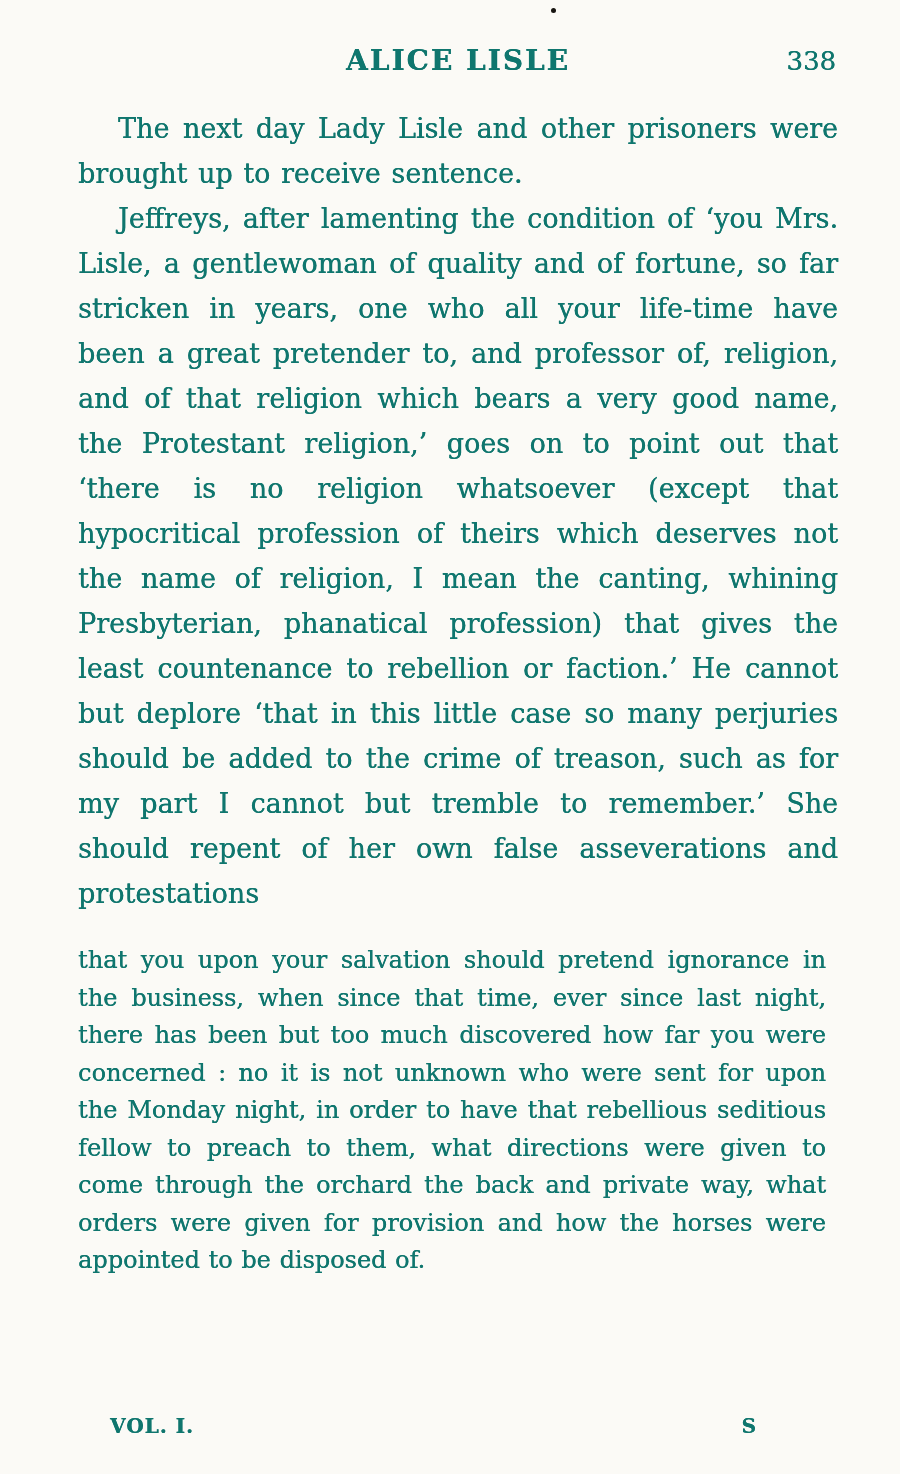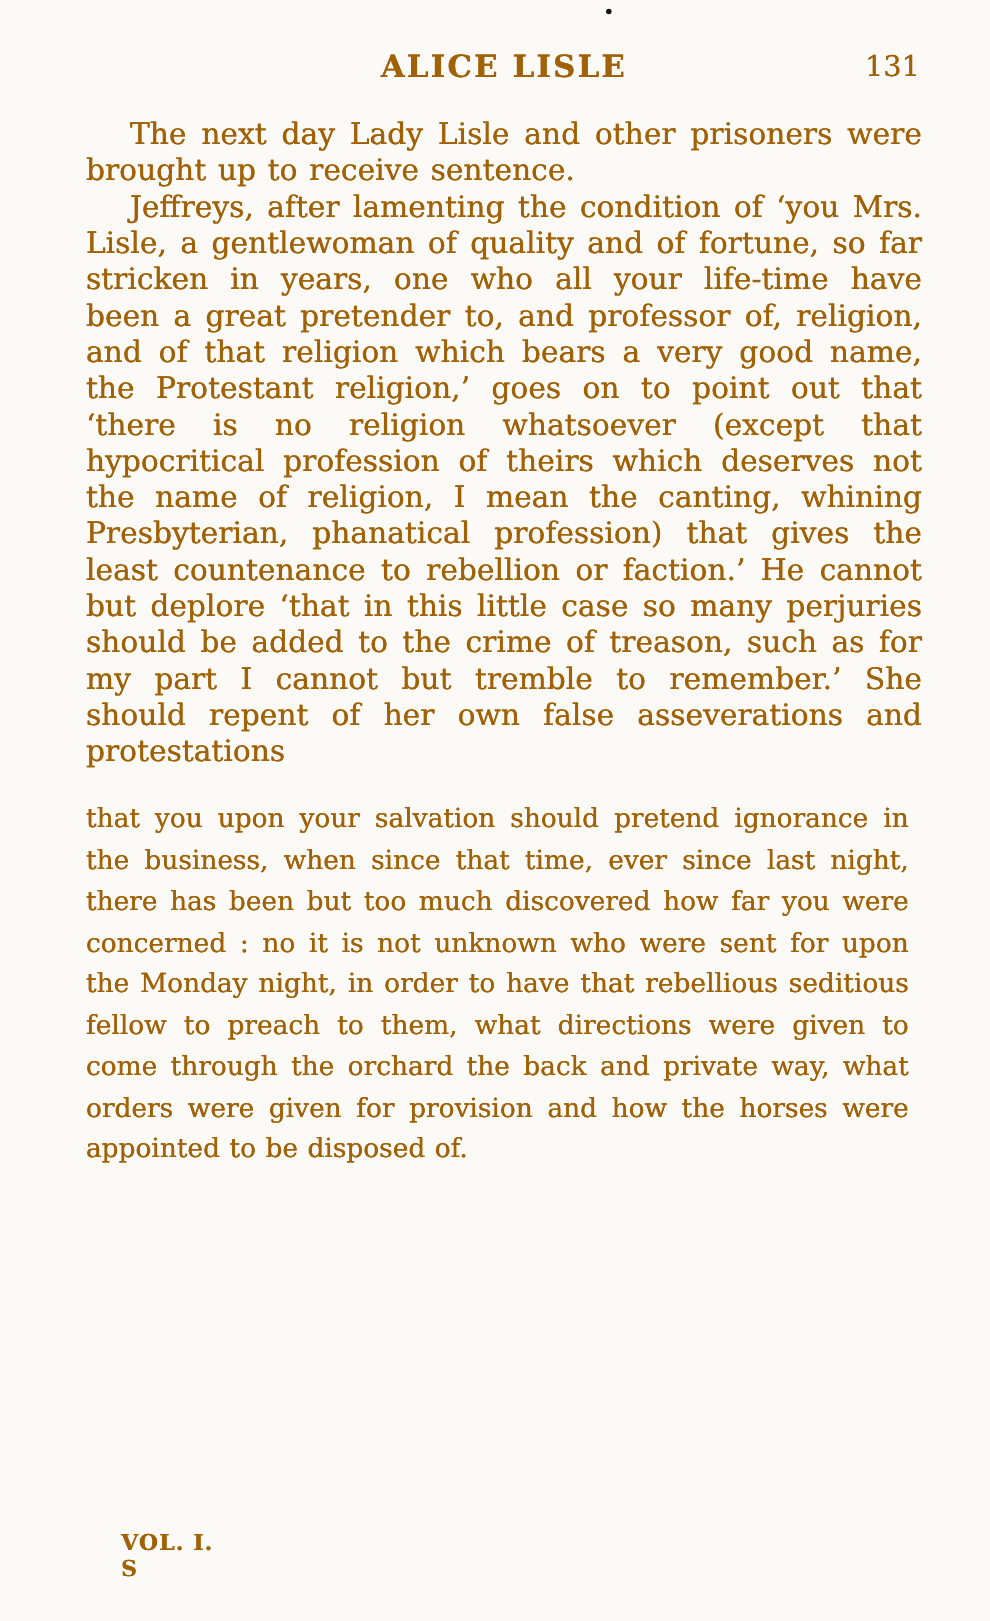--- a/index.html
+++ b/index.html
@@ -6,21 +6,21 @@
     margin: 0;
     padding: 0;
     background: #d9d7d2;
   }
   .page {
     position: relative;
     width: 900px;
     height: 1474px;
     margin: 0 auto;
     background: #fbfaf6;
-    color: #a16207;
+    color: #0f766e;
     font-family: "DejaVu Serif", "Liberation Serif", serif;
     box-sizing: border-box;
     padding: 44px 62px 0 78px;
     overflow: hidden;
     text-shadow: 0.3px 0 0 currentColor; 
   }
   .scan-dot {
     position: absolute;
     top: 8px;
     left: 551px;
@@ -47,21 +47,21 @@
   }
   .page-number {
     position: absolute;
     right: 2px;
     top: 2px;
     font-size: 26px;
   }
   .body-text p {
     margin: 0;
     font-size: 27px;
-    line-height: 33px;
+    line-height: 45px;
     text-align: justify;
     text-indent: 40px;
     word-spacing: 2px;
   }
   .quote-block {
     margin: 26px 12px 22px 0;
     font-size: 24px;
     line-height: 37.5px;
     text-align: justify;
     word-spacing: 1px;
@@ -69,40 +69,39 @@
   .page-footer {
     position: absolute;
     left: 78px;
     right: 62px;
     bottom: 36px;
     display: flex;
     justify-content: space-between;
     align-items: baseline;
     font-size: 20px;
     font-weight: bold;
-    flex-direction: column;
   }
   .footer-volume {
     margin-left: 32px;
     letter-spacing: 1px;
   }
   .footer-signature {
     margin-right: 82px;
   }
 </style>
 </head>
 <body>
 
 <div class="page">
 
   <div class="scan-dot"></div>
 
   <div class="running-head">
     <h1 class="running-title">ALICE LISLE</h1>
-    <span class="page-number">131</span>
+    <span class="page-number">338</span>
   </div>
 
   <div class="body-text">
     <p>The next day Lady Lisle and other prisoners were brought up to receive sentence.</p>
     <p>Jeffreys, after lamenting the condition of ‘you Mrs. Lisle, a gentlewoman of quality and of fortune, so far stricken in years, one who all your life-time have been a great pretender to, and professor of, religion, and of that religion which bears a very good name, the Protestant religion,’ goes on to point out that ‘there is no religion whatsoever (except that hypocritical profession of theirs which deserves not the name of religion, I mean the canting, whining Presbyterian, phanatical profession) that gives the least countenance to rebellion or faction.’  He cannot but deplore ‘that in this little case so many perjuries should be added to the crime of treason, such as for my part I cannot but tremble to remember.’  She should repent of her own false asseverations and protestations</p>
   </div>
 
   <div class="quote-block">that you upon your salvation should pretend ignorance in the business, when since that time, ever since last night, there has been but too much discovered how far you were concerned : no it is not unknown who were sent for upon the Monday night, in order to have that rebellious seditious fellow to preach to them, what directions were given to come through the orchard the back and private way, what orders were given for provision and how the horses were appointed to be disposed of.</div>
 
 

